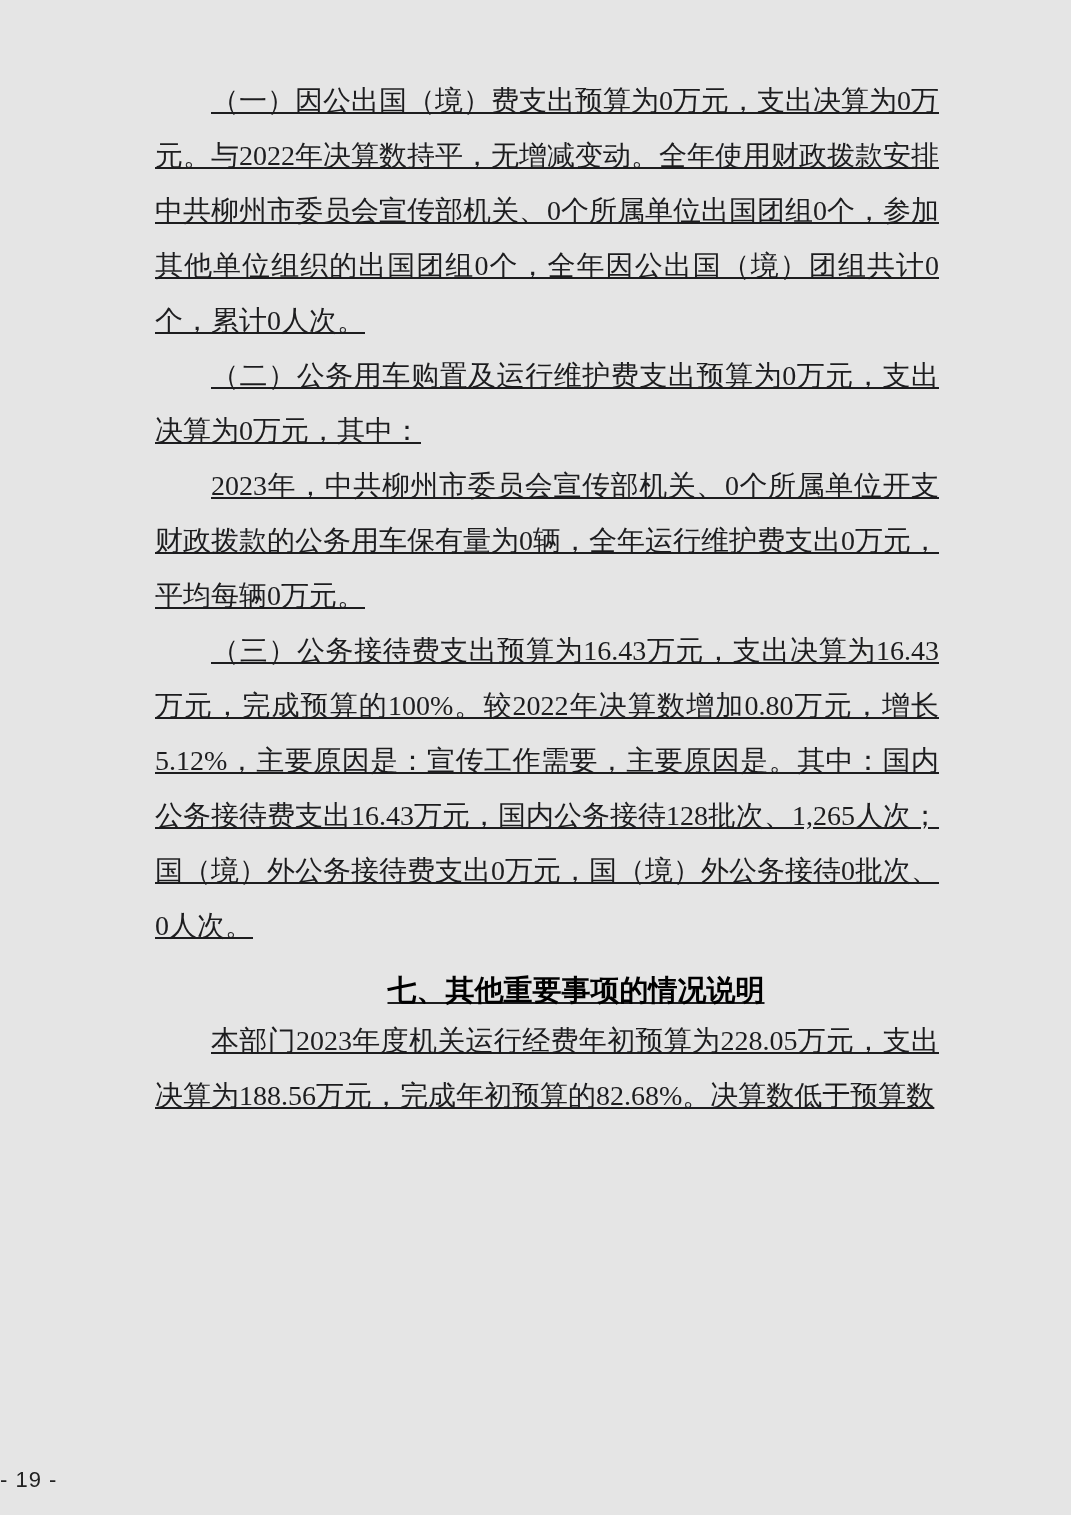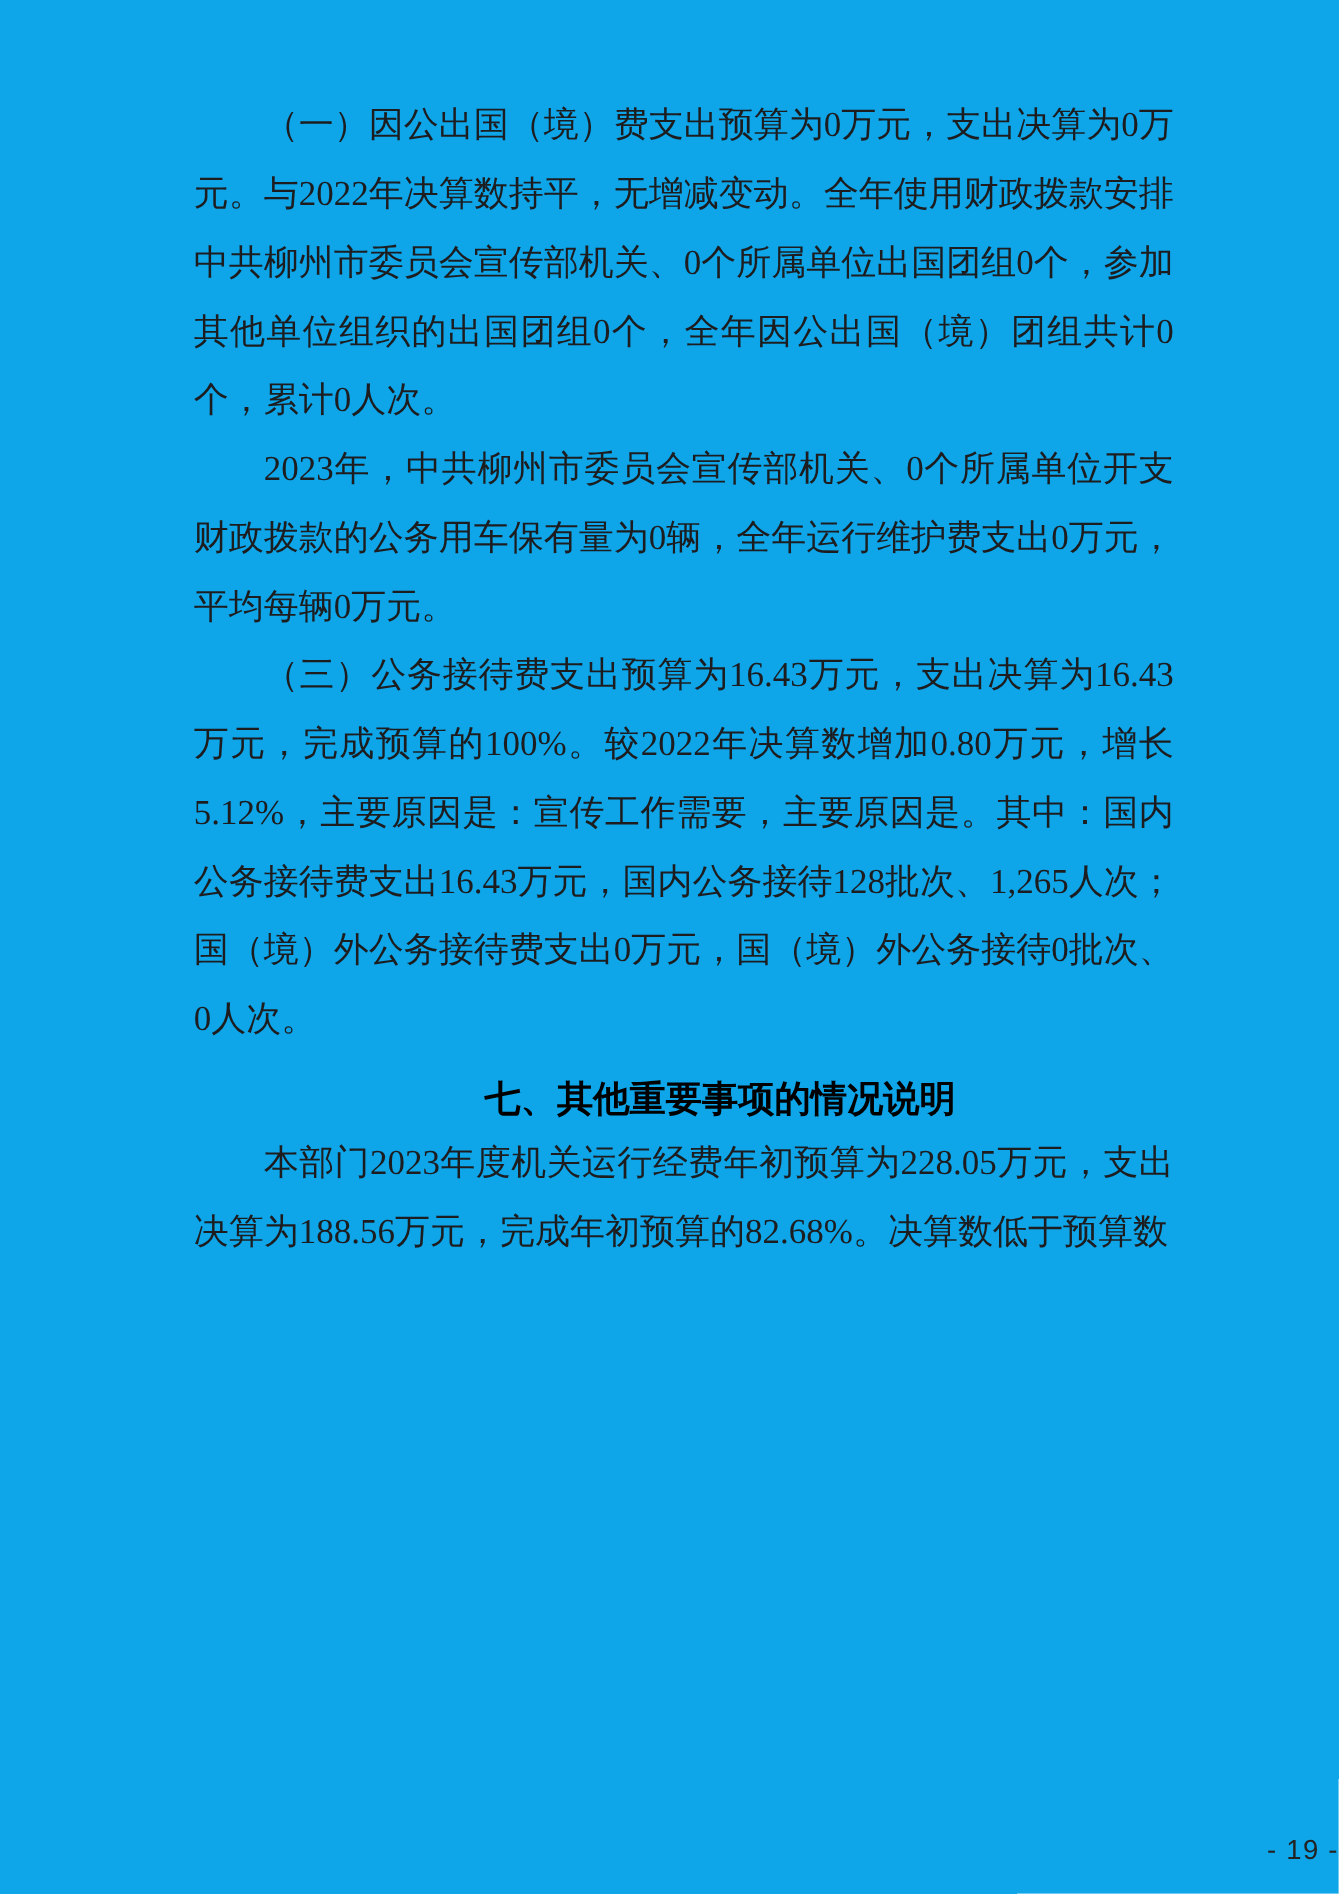--- a/index.html
+++ b/index.html
@@ -5,25 +5,26 @@
   html, body {
     margin: 0;
     padding: 0;
     background: #ffffff;
   }
   .page {
     position: relative;
     width: 1071px;
     height: 1515px;
     box-sizing: border-box;
-    background: #0ea5e9;
+    background: #e5e5e5;
     padding: 73px 132px 0 155px;
     overflow: hidden;
     font-family: "Liberation Serif", "DejaVu Serif", serif;
     color: #1d1d1f;
+    text-decoration: underline;
   }
   .para {
     margin: 0;
     font-size: 28px;
     line-height: 55px;
     text-indent: 2em;
     text-align: justify;
     text-justify: inter-ideograph;
     font-weight: 400;
   }
@@ -41,35 +42,36 @@
   }
   .heading.lvl2 {
     margin: 30px 0 16px 0;
     line-height: 46px;
   }
   .page-number {
     position: absolute;
     left: 0;
     right: 0;
     bottom: 22px;
-    text-align: right;
+    text-align: left;
     font-family: "Liberation Sans", "DejaVu Sans", sans-serif;
     font-size: 22px;
     color: #222222;
     letter-spacing: 1px;
     margin-top: 30px;
   }
 </style>
 </head>
 <body>
 
 <div class="page">
 
   <p class="para">（一）因公出国（境）费支出预算为0万元，支出决算为0万元。与2022年决算数持平，无增减变动。全年使用财政拨款安排中共柳州市委员会宣传部机关、0个所属单位出国团组0个，参加其他单位组织的出国团组0个，全年因公出国（境）团组共计0个，累计0人次。</p>
 
+  <p class="para">（二）公务用车购置及运行维护费支出预算为0万元，支出决算为0万元，其中：</p>
 
 
 
   <p class="para">2023年，中共柳州市委员会宣传部机关、0个所属单位开支财政拨款的公务用车保有量为0辆，全年运行维护费支出0万元，平均每辆0万元。</p>
 
   <p class="para">（三）公务接待费支出预算为16.43万元，支出决算为16.43万元，完成预算的100%。较2022年决算数增加0.80万元，增长5.12%，主要原因是：宣传工作需要，主要原因是。其中：国内公务接待费支出16.43万元，国内公务接待128批次、1,265人次；国（境）外公务接待费支出0万元，国（境）外公务接待0批次、0人次。</p>
 
   <h2 class="heading lvl1">七、其他重要事项的情况说明</h2>
 
 

